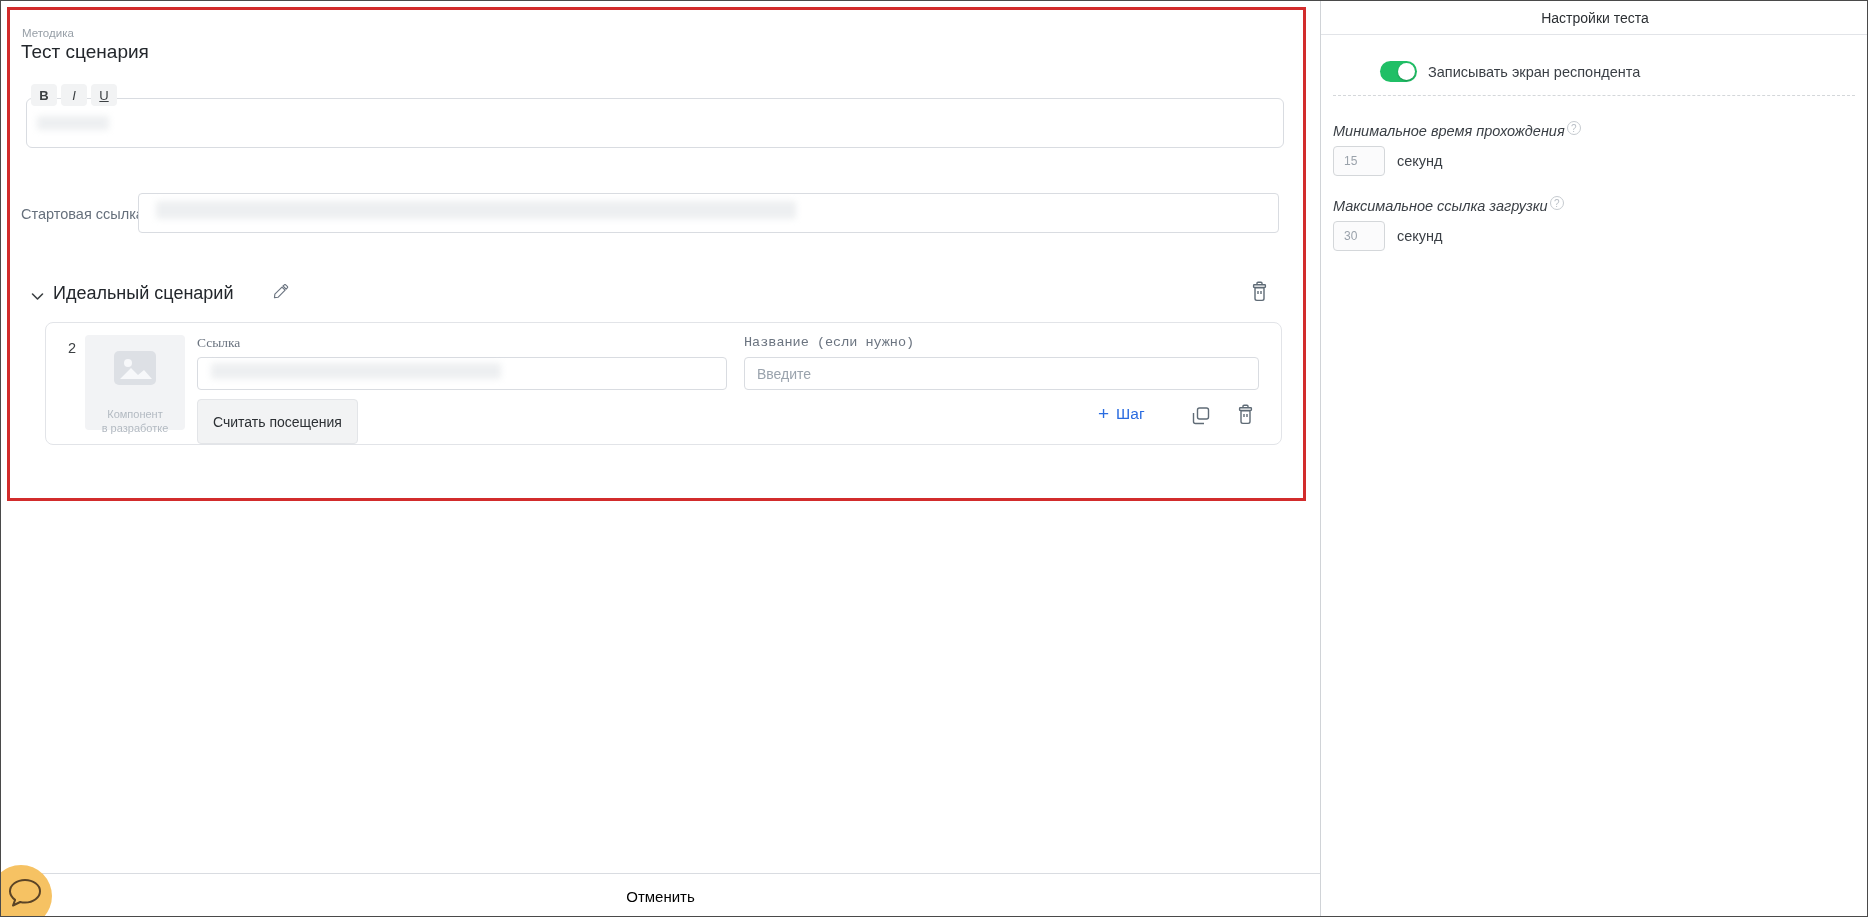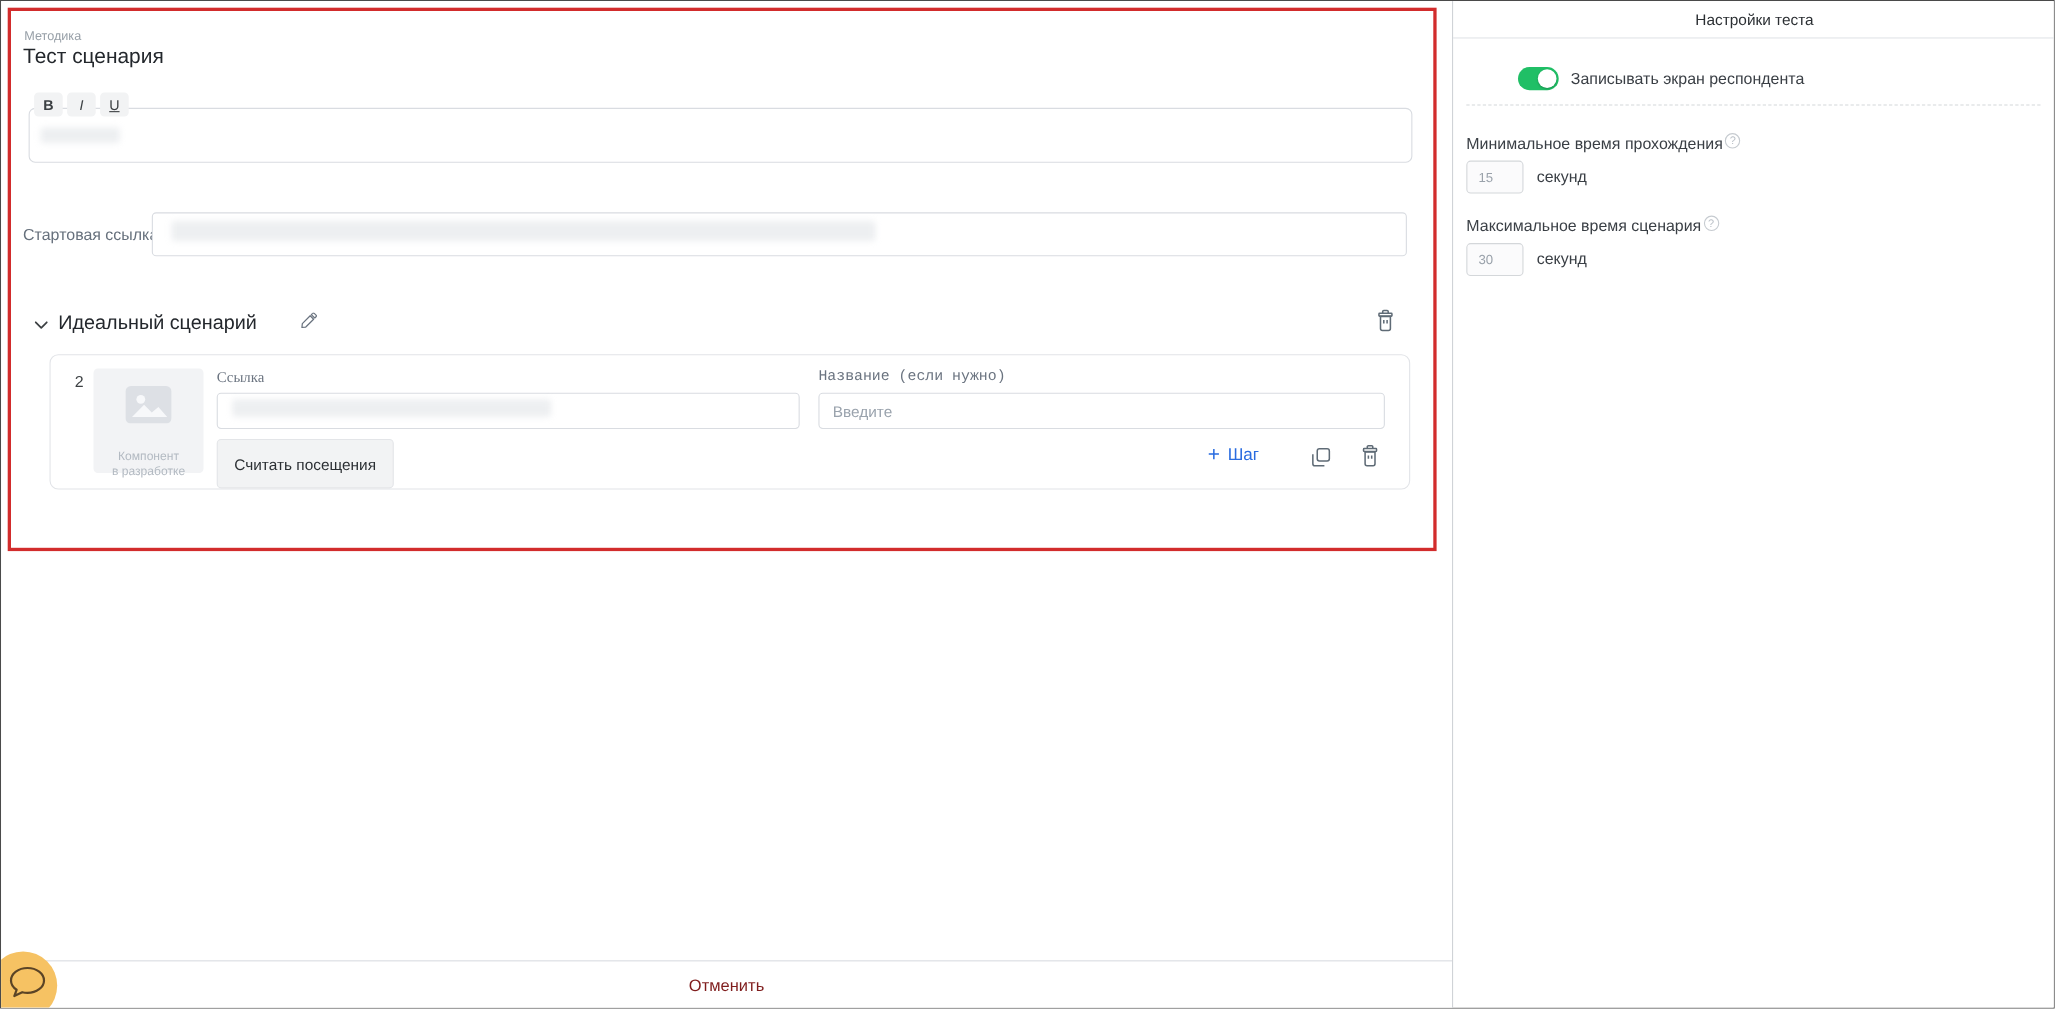--- a/index.html
+++ b/index.html
@@ -83,21 +83,21 @@
   .copy-wrap { position:absolute; left:1145px; top:83px; cursor:pointer; }
   .step-trash { position:absolute; left:1190px; top:81px; cursor:pointer; }
 
   .main-footer {
     position:absolute; left:0; top:872px; width:1319px; height:45px;
     border-top:1px solid #d9dce1; background:#fff;
   }
   .cancel-button {
     position:absolute; left:0; right:0; top:14px; margin:auto; display:block;
     width:90px; background:none; border:none; text-align:center;
-    font-family:"Liberation Sans", sans-serif; font-size:15px; color:#7f1d1d; cursor:pointer;
+    font-family:"Liberation Sans", sans-serif; font-size:15px; color:#000000; cursor:pointer;
   }
   .chat-bubble {
     position:absolute; left:-11px; top:864px; width:62px; height:62px; border-radius:50%;
     background:#f6c263; z-index:50; cursor:pointer;
     display:flex; align-items:center; justify-content:center;
   }
   .chat-bubble svg { margin-left:8px; margin-top:-6px; }
 
   
   .sidebar {
@@ -115,21 +115,21 @@
     position:relative; width:37px; height:21px; border-radius:11px;
     background:#20bf66; cursor:pointer; flex:0 0 auto;
   }
   .toggle .knob {
     position:absolute; right:2px; top:2px; width:17px; height:17px; border-radius:50%;
     background:#fff; box-shadow:0 1px 2px rgba(0,0,0,0.25);
   }
   .toggle-label { margin-left:11px; font-size:14.5px; color:#3a3f45; }
   .dashed-divider { margin-top:13px; border-top:1px dashed #d4d7da; }
   .setting-label-row { margin-top:27px; display:flex; align-items:flex-start; }
-  .setting-label { font-size:14.5px; color:#3a3f45; }
+  .setting-label { font-size:14.5px; color:#3a3f45;font-style:italic; }
   .help-icon {
     display:inline-flex; align-items:center; justify-content:center;
     width:14px; height:14px; border:1px solid #c6cbd0; border-radius:50%;
     color:#b9bfc6; font-size:10px; margin-left:2px; margin-top:-2px; cursor:default;
   }
   .time-row { margin-top:7px; display:flex; align-items:center; }
   .time-input {
     width:52px; height:30px; border:1px solid #d4d7da; border-radius:4px;
     background:#fbfbfc; color:#9aa2ab; font-family:"Liberation Sans", sans-serif;
     font-size:12px; padding:0 12px 0 10px; outline:none;
@@ -262,21 +262,21 @@
       <div class="setting-label-row">
         <span class="setting-label">Минимальное время прохождения</span>
         <span class="help-icon">?</span>
       </div>
       <div class="time-row">
         <input class="time-input" type="text" value="15" style="">
         <span class="unit-label">секунд</span>
       </div>
 
       <div class="setting-label-row row2">
-        <span class="setting-label">Максимальное время сценария</span>
+        <span class="setting-label">Максимальное ссылка загрузки</span>
         <span class="help-icon">?</span>
       </div>
       <div class="time-row">
         <input class="time-input" type="text" value="30" style="">
         <span class="unit-label">секунд</span>
       </div>
 
     </div>
   </div>
 </div>

